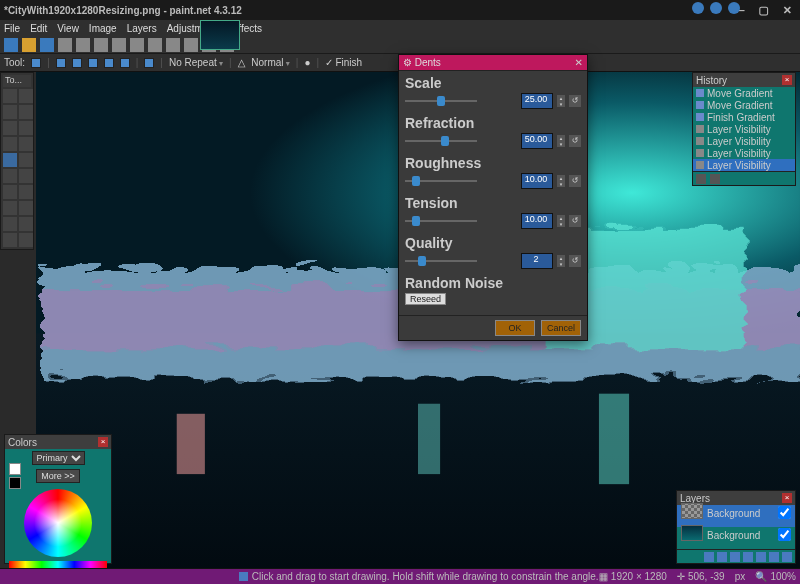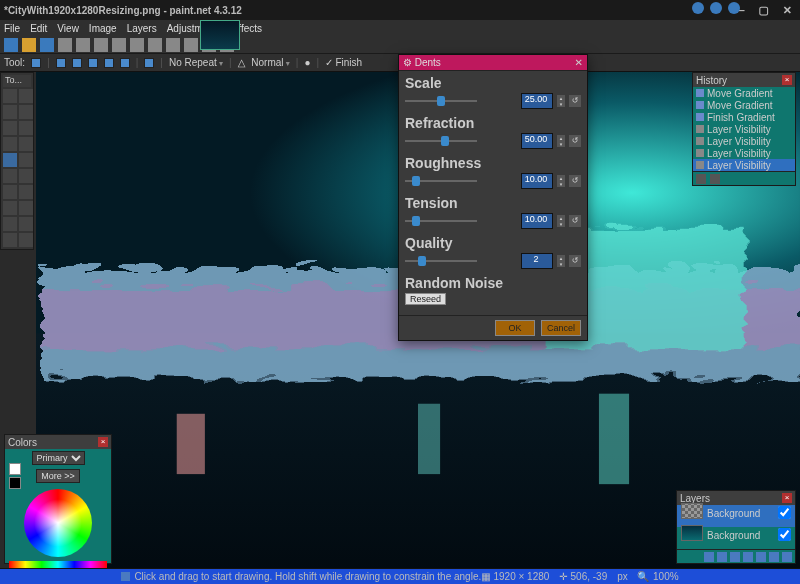--- a/index.html
+++ b/index.html
@@ -93,21 +93,21 @@
 .slider .thumb { position: absolute; top: 1px; width: 8px; height: 10px; background: #3a8acc; border-radius: 2px; }
 .num { width: 32px; height: 16px; background: #2a5a9a; color: #fff; font-size: 9px; text-align: center; padding-right: 2px; border: 1px solid #111; margin-left: 40px; }
 .spin { width: 8px; height: 12px; background: #555; display: flex; flex-direction: column; }
 .spin span { flex: 1; font-size: 5px; text-align: center; line-height: 6px; color: #ccc; }
 .reset { width: 12px; height: 12px; background: #555; text-align: center; font-size: 8px; line-height: 12px; color: #ccc; }
 .reseed-btn { font-size: 9px; background: #ddd; color: #222; border: 1px solid #888; padding: 0 4px; cursor: pointer; }
 .dlg-buttons { display: flex; justify-content: flex-end; gap: 6px; padding: 4px 6px; border-top: 1px solid #222; }
 .dlg-buttons button { width: 40px; height: 16px; font-size: 9px; background: #a16207; color: #222; border: 1px solid #888; cursor: pointer; }
 
 
-.statusbar { position: absolute; bottom: 0; left: 0; right: 0; height: 16px; background: #1d4ed8; display: flex; align-items: center; justify-content: center; padding: 0 4px; font-size: 9px; color: #bbb; border-top: 1px solid #111; }
+.statusbar { position: absolute; bottom: 0; left: 0; right: 0; height: 16px; background: #701a75; display: flex; align-items: center; justify-content: flex-end; padding: 0 4px; font-size: 9px; color: #bbb; border-top: 1px solid #111; }
 .statusbar .lhs { display: flex; align-items: center; gap: 4px; }
 .statusbar .rhs { display: flex; align-items: center; gap: 10px; }
 .status-icon { width: 9px; height: 9px; background: #4a7ac0; }
 </style>
 </head>
 <body>
 
 <div class="titlebar">
   <span class="title">*CityWith1920x1280Resizing.png - paint.net 4.3.12</span>
   <div class="title-icons">

